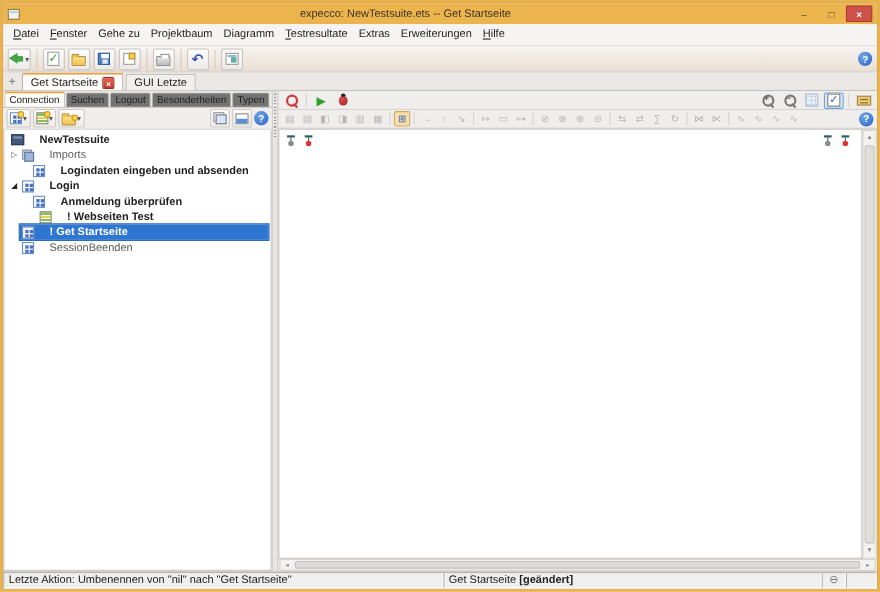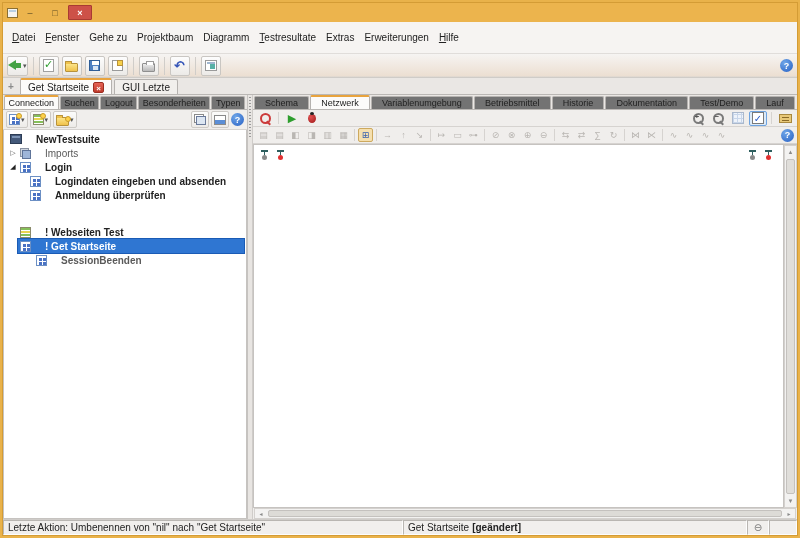--- a/index.html
+++ b/index.html
@@ -10,21 +10,21 @@
   
   .titlebar{height:19px;background:#ecb44d;display:flex;align-items:center;padding:0 4px;flex:none;}
   .appicon{width:11px;height:10px;background:#f6f3ee;border:1px solid #8a6f33;position:relative;flex:none;}
   .appicon::before{content:"";position:absolute;top:1px;left:1px;right:1px;height:2px;background:#b9cfe2;}
   .title{flex:1;text-align:center;color:#3b3222;font-size:10px;}
   .wbtns{display:flex;gap:1px;flex:none;}
   .wbtn{width:24px;height:15px;display:flex;align-items:center;justify-content:center;font-size:9px;color:#5a4a22;}
   .wbtn.close{background:#cd5148;color:#fff;border:1px solid #a83b32;border-radius:1px;font-weight:bold;}
 
   
-  .menubar{height:32px;background:#f6f4f2;border-bottom:1px solid #e0ddda;display:flex;align-items:center;padding:0 4px;flex:none;}
+  .menubar{height:20px;background:#f6f4f2;border-bottom:1px solid #e0ddda;display:flex;align-items:center;padding:0 4px;flex:none;}
   .mitem{padding:1px 5px;white-space:nowrap;}
   .mitem u{text-decoration:underline;}
 
   
   .toolbar{height:24px;background:linear-gradient(#f6f4f2,#ecdfd2 95%,#d9d5d0);border-bottom:1px solid #cfccc8;display:flex;align-items:center;gap:3px;padding:0 4px;flex:none;}
   .tbtn{display:inline-flex;align-items:center;justify-content:center;min-width:20px;height:20px;border:1px solid #c9c6c2;border-radius:2px;background:linear-gradient(#fdfdfd,#eceae7);gap:1px;}
   .tsep{width:1px;height:18px;background:#d0cdc9;margin:0 2px;flex:none;}
   .spacer{flex:1;}
   .caret{font-size:7px;color:#555;}
 
@@ -149,20 +149,21 @@
   .i-sview::after{content:"";position:absolute;left:0;right:0;bottom:0;height:4px;background:#5b8ed6;}
   .help{width:13px;height:13px;border-radius:50%;background:radial-gradient(circle at 35% 30%,#6fa6e8,#2760c4);color:#fff;font-size:9px;font-weight:bold;display:flex;align-items:center;justify-content:center;flex:none;}
 </style>
 </head>
 <body>
 
 <div class="win">
 
   <div class="titlebar">
     <span class="appicon"></span>
+    <span class="title">expecco: NewTestsuite.ets -- Get Startseite</span>
     <span class="wbtns">
       <span class="wbtn">–</span>
       <span class="wbtn">□</span>
       <span class="wbtn close">×</span>
     </span>
   </div>
 
   <div class="menubar" id="menubar">
       <span class="mitem"><u>D</u>atei</span>
       <span class="mitem"><u>F</u>enster</span>
@@ -261,78 +262,68 @@
               <span class="tlabel b">NewTestsuite</span>
             </span>
           </div>
           <div class="trow" style="padding-left: 4px;">
             <span class="texp">▷</span>
             <span class="tsel">
               <span class="i-imports"></span>
               <span class="tlabel muted">Imports</span>
             </span>
           </div>
+          <div class="trow" style="padding-left: 14px;">
+            <span class="texp"></span>
+            <span class="tsel">
+              <span class="i-block"></span>
+              <span class="tlabel b">Logindaten eingeben und absenden</span>
+            </span>
+          </div>
           <div class="trow" style="padding-left: 4px;">
             <span class="texp open">◢</span>
             <span class="tsel">
               <span class="i-block"></span>
               <span class="tlabel b">Login</span>
             </span>
           </div>
           <div class="trow" style="padding-left: 14px;">
             <span class="texp"></span>
             <span class="tsel">
               <span class="i-block"></span>
-              <span class="tlabel b">Logindaten eingeben und absenden</span>
-            </span>
-          </div>
-          <div class="trow" style="padding-left: 14px;">
-            <span class="texp"></span>
-            <span class="tsel">
-              <span class="i-block"></span>
               <span class="tlabel b">Anmeldung überprüfen</span>
             </span>
           </div>
-          <div class="trow" style="padding-left: 4px; margin-top: 23px;">
+          <div class="trow" style="padding-left: 20px;">
             <span class="texp"></span>
             <span class="tsel">
               <span class="i-table"></span>
               <span class="tlabel b">! Webseiten Test</span>
             </span>
           </div>
           <div class="trow selected" style="padding-left: 4px;">
             <span class="texp"></span>
             <span class="tsel">
               <span class="i-block"></span>
               <span class="tlabel b">! Get Startseite</span>
             </span>
           </div>
-          <div class="trow" style="padding-left: 20px; font-weight: bold;">
+          <div class="trow" style="padding-left: 4px;">
             <span class="texp"></span>
             <span class="tsel">
               <span class="i-block"></span>
               <span class="tlabel muted">SessionBeenden</span>
             </span>
           </div>
         </div>
     </div>
 
     <div class="splitter"></div>
 
     <div class="rpanel">
-      <div class="ptabs" id="rtabs">
-          <span class="ptab">Schema</span>
-          <span class="ptab active">Netzwerk</span>
-          <span class="ptab">Variablenumgebung</span>
-          <span class="ptab">Betriebsmittel</span>
-          <span class="ptab">Historie</span>
-          <span class="ptab">Dokumentation</span>
-          <span class="ptab">Test/Demo</span>
-          <span class="ptab">Lauf</span>
-        </div>
 
       <div class="rtb">
         <span class="tgl">
             <span class="i-mag red"></span>
           </span>
         <span class="vsep"></span>
         <span class="tgl">
             <span class="play">▶</span>
           </span>
         <span class="tgl">

